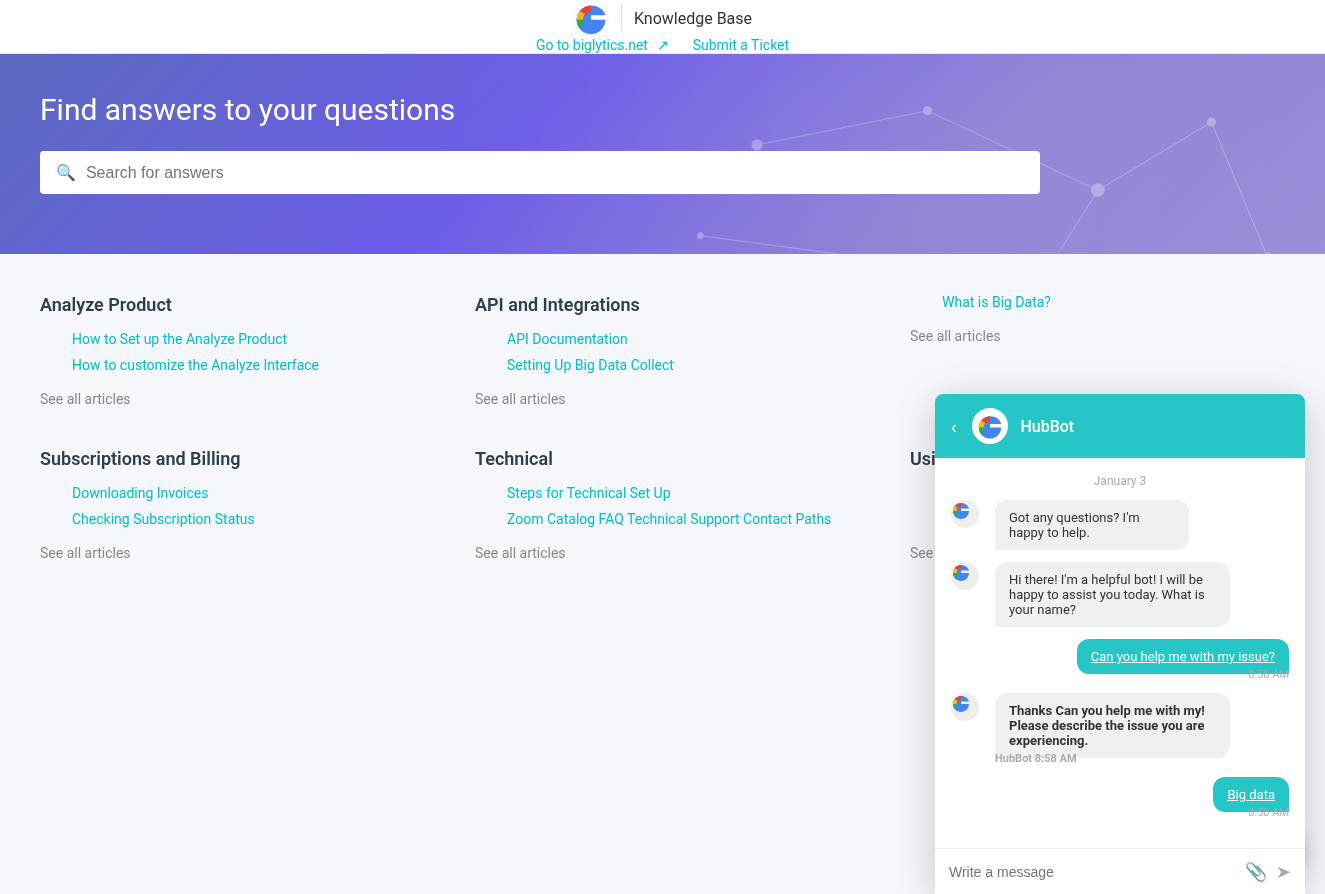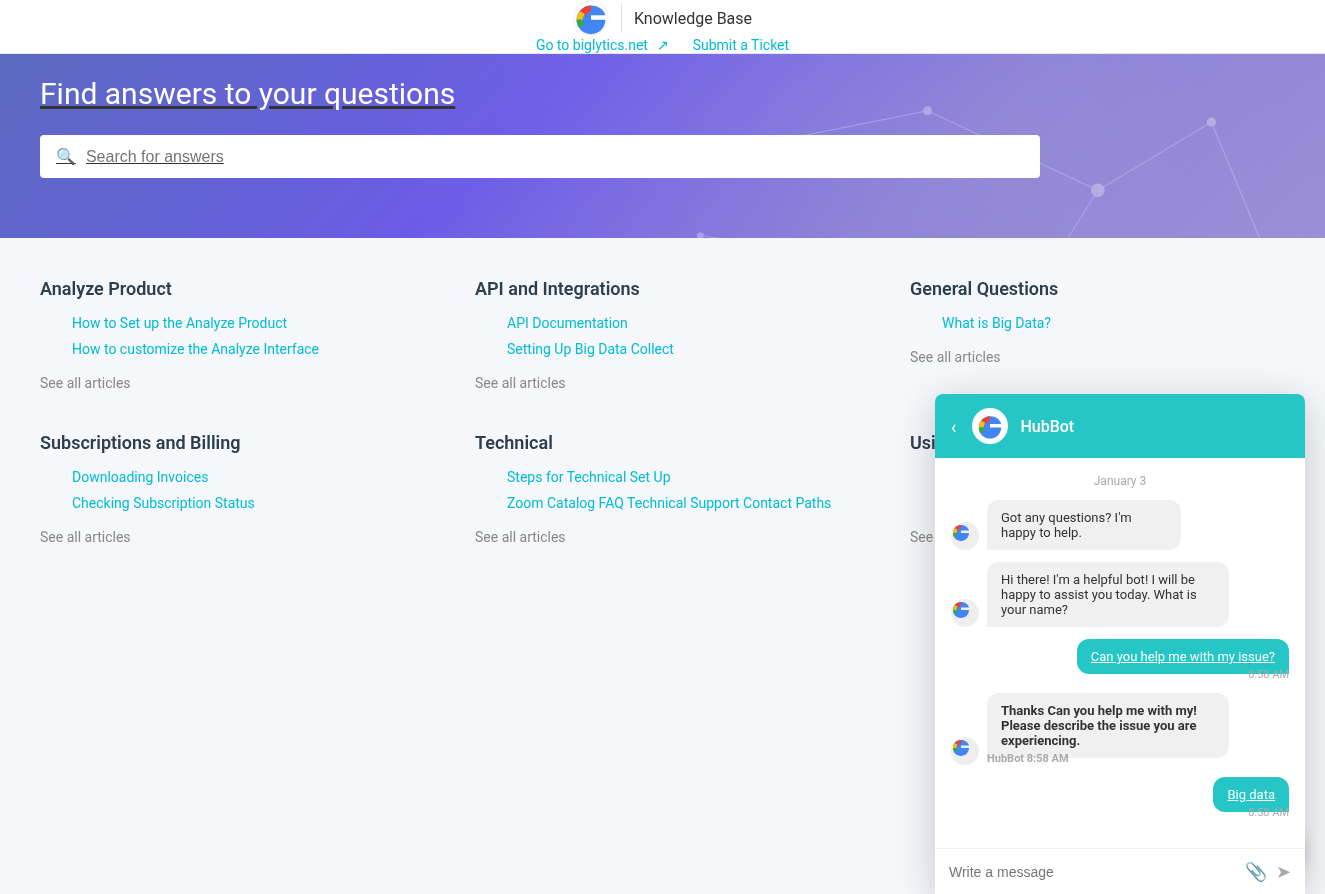--- a/index.html
+++ b/index.html
@@ -14,22 +14,22 @@
     .header-left { display: flex; align-items: center; gap: 12px; }
     .header-logo { width: 36px; height: 36px; }
     .header-divider { width: 1px; height: 28px; background: #ddd; }
     .header-title { font-size: 16px; color: #333; font-weight: 400; }
     .header-right { display: flex; align-items: center; gap: 24px; }
     .header-link { color: #00bcd4; font-size: 14px; text-decoration: none; display: flex; align-items: center; gap: 9px; }
 
     
     .hero {
       background: linear-gradient(135deg, #5b6abf 0%, #6c5ce7 40%, #8b7fd4 70%, #9b8fd9 100%);
-      padding: 22px 40px 60px;
-      position: relative; overflow: hidden; text-decoration: underline;
+      padding: 38px 40px 60px;
+      position: relative; overflow: hidden;
     }
     .hero-bg {
       position: absolute; inset: 0;
       background-image: radial-gradient(circle at 60% 40%, rgba(255,255,255,0.06) 0%, transparent 50%),
                         radial-gradient(circle at 80% 20%, rgba(255,255,255,0.04) 0%, transparent 30%);
     }
     
     .hero-network {
       position: absolute; right: 0; top: 0; bottom: 0; width: 60%;
       opacity: 0.3;
@@ -71,21 +71,21 @@
     }
     .chat-back { color: #fff; font-size: 18px; cursor: pointer; margin-right: 4px; }
     .chat-avatar { width: 36px; height: 36px; border-radius: 50%; background: #fff; display: flex; align-items: center; justify-content: center; overflow: hidden; }
     .chat-bot-name { color: #fff; font-size: 16px; font-weight: 500; }
     .chat-body { padding: 16px; background: #fff; height: 390px; overflow-y: auto; display: flex; flex-direction: column; gap: 12px; }
     .chat-date { text-align: center; color: #aaa; font-size: 12px; }
     .chat-bubble-left { background: #f0f0f0; border-radius: 12px 12px 12px 0; padding: 10px 14px; font-size: 13px; color: #333; max-width: 80%; align-self: flex-start; }
     .chat-bubble-right { background: #26c6c6; border-radius: 12px 12px 0 12px; padding: 10px 14px; font-size: 13px; color: #fff; max-width: 80%; align-self: flex-end; text-decoration: underline; }
     .chat-timestamp { font-size: 11px; color: #aaa; align-self: flex-end; margin-top: -8px; }
     .chat-timestamp-left { font-size: 11px; color: #aaa; align-self: flex-start; margin-top: -8px; }
-    .chat-row { display: flex; align-items: flex-end; gap: 8px; }
+    .chat-row { display: flex; gap: 16px; }
     .chat-row-avatar { width: 28px; height: 28px; border-radius: 50%; background: #eee; overflow: hidden; flex-shrink: 0; }
     .chat-footer {
       display: flex; align-items: center; padding: 12px 14px;
       border-top: 1px solid #eee; background: #fff; gap: 8px;
     }
     .chat-input {
       flex: 1; border: none; outline: none; font-size: 14px; color: #999;
       background: transparent;
     }
     .chat-footer-icon { color: #aaa; font-size: 18px; cursor: pointer; }
@@ -158,21 +158,21 @@
 <main class="content">
   <div class="categories-grid" id="categories-grid">
   <div class="category"><h3 class="category-title">Analyze Product</h3><div class="category-links">
           <a class="category-link" href="#">How to Set up the Analyze Product</a>
           <a class="category-link" href="#">How to customize the Analyze Interface</a>
         </div><span class="see-all">See all articles</span></div>
       <div class="category"><h3 class="category-title">API and Integrations</h3><div class="category-links">
           <a class="category-link" href="#">API Documentation</a>
           <a class="category-link" href="#">Setting Up Big Data Collect</a>
         </div><span class="see-all">See all articles</span></div>
-      <div class="category"><h3 class="category-title">General Questions</h3><div class="category-links">
+      <div class="category"><div class="category-links">
           <a class="category-link" href="#">What is Big Data?</a>
         </div><span class="see-all">See all articles</span></div>
       <div class="category"><h3 class="category-title">Subscriptions and Billing</h3><div class="category-links">
           <a class="category-link" href="#">Downloading Invoices</a>
           <a class="category-link" href="#">Checking Subscription Status</a>
         </div><span class="see-all">See all articles</span></div>
       <div class="category"><h3 class="category-title">Technical</h3><div class="category-links">
           <a class="category-link" href="#">Steps for Technical Set Up</a>
           <a class="category-link" href="#">Zoom Catalog FAQ Technical Support Contact Paths</a>
         </div><span class="see-all">See all articles</span></div>

